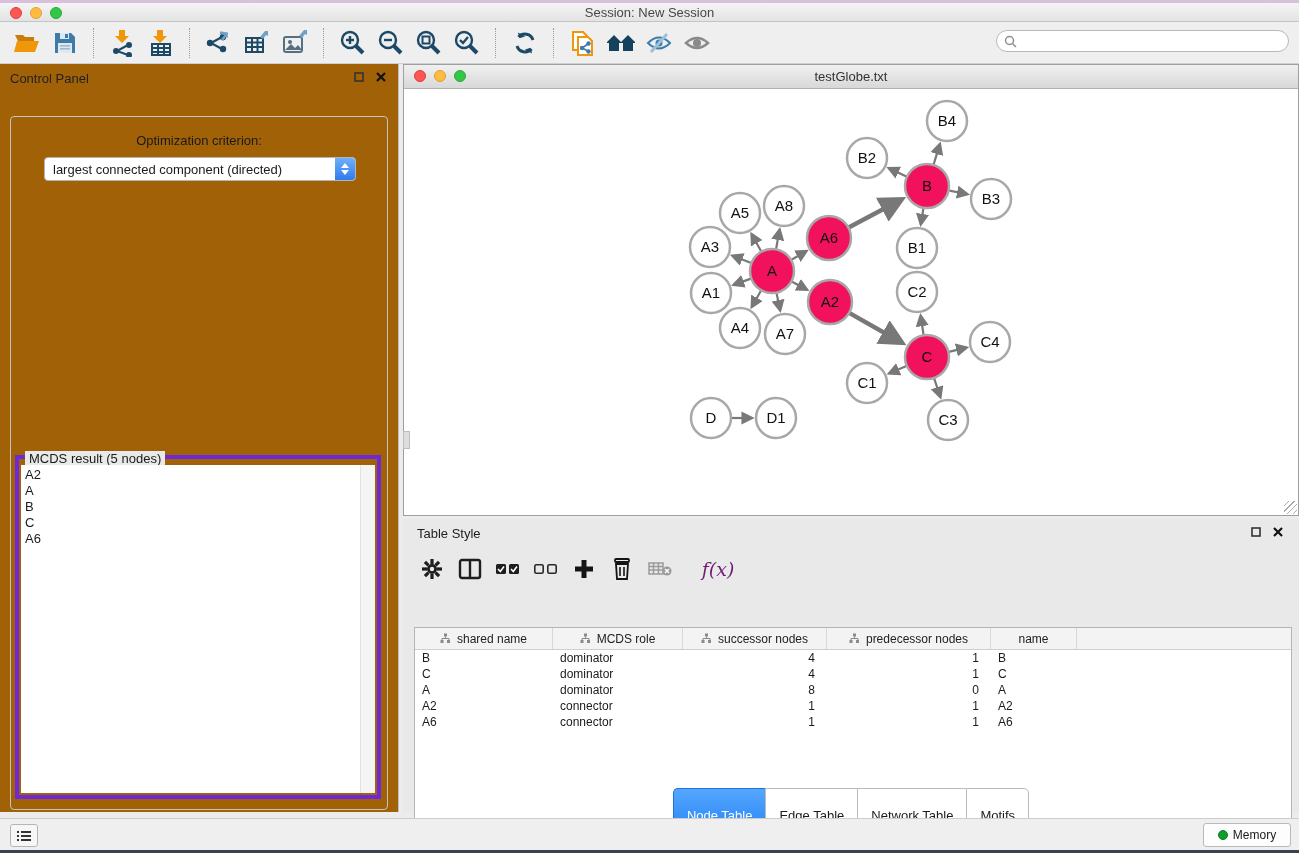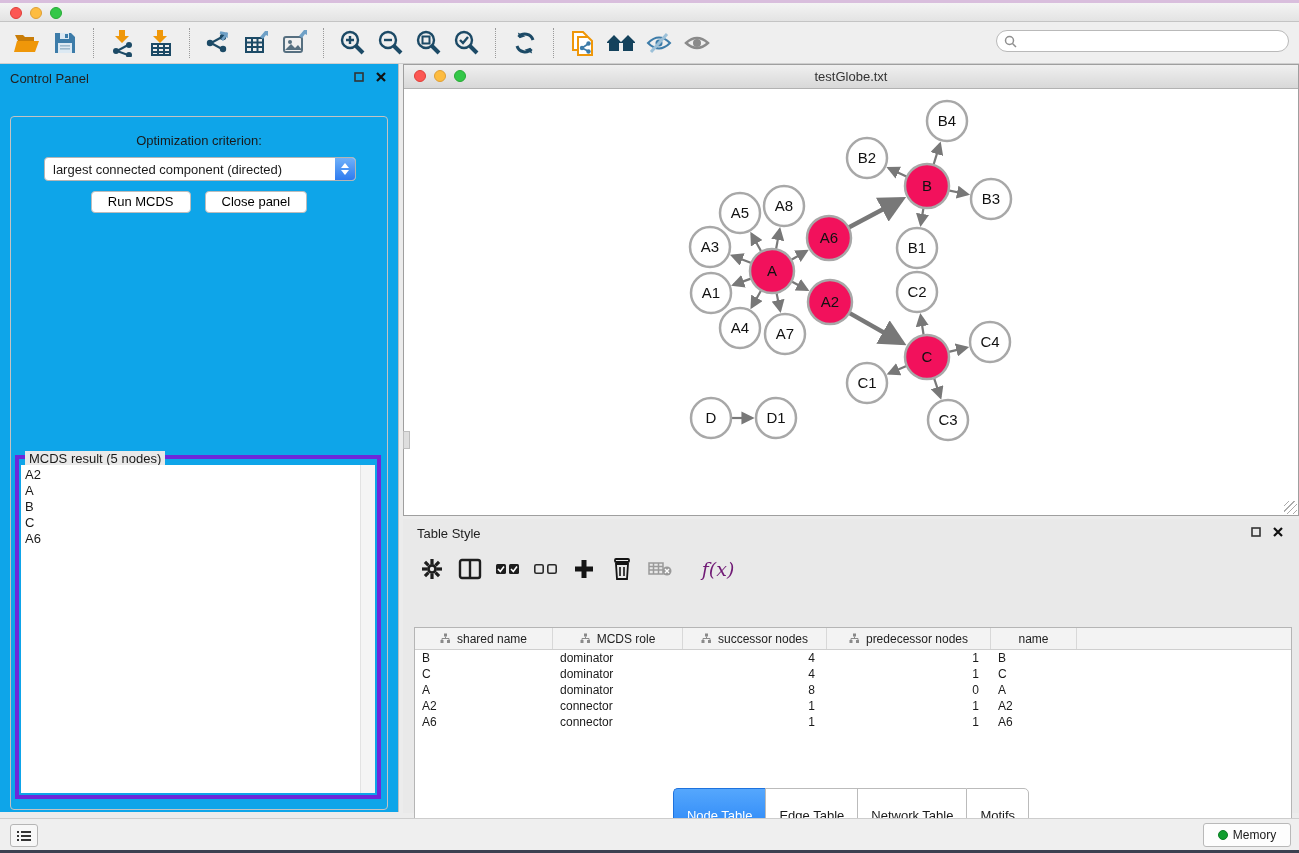--- a/index.html
+++ b/index.html
@@ -17,21 +17,21 @@
   .light.green{background:#33c748;border:1px solid #27aa35;}
   
   .toolbar{position:absolute;top:22px;left:0;right:0;height:42px;background:#efefef;
            border-bottom:1px solid #cfcfcf;display:flex;align-items:center;padding-left:8px;box-sizing:border-box;}
   .tbtn{width:38px;height:36px;display:flex;align-items:center;justify-content:center;flex:0 0 auto;}
   .tsep{width:1px;height:30px;border-left:1px dotted #9a9a9a;margin:0 9px;flex:0 0 auto;}
   .searchbox{position:absolute;right:10px;top:8px;width:293px;height:22px;background:#fff;
              border:1px solid #b9b9b9;border-radius:11px;display:flex;align-items:center;padding-left:7px;box-sizing:border-box;}
   .searchbox input{border:none;outline:none;flex:1;font-size:12px;font-family:"Liberation Sans",sans-serif;background:transparent;margin-left:5px;}
   
-  .control-panel{position:absolute;left:0;top:64px;width:399px;height:748px;background:#0ea5e9;
+  .control-panel{position:absolute;left:0;top:64px;width:399px;height:748px;background:#a16207;
                  border-right:1px solid #c0c0c0;box-sizing:border-box;padding-left:44px;}
   .panel-head{position:absolute;left:10px;top:7px;font-size:13px;color:#222;}
   .panel-ctrls{position:absolute;right:12px;top:8px;display:flex;gap:12px;align-items:center;}
   .cp-tabs{position:absolute;left:0;right:0;top:31px;display:flex;justify-content:center;gap:0;}
   .cp-tab{height:21px;line-height:21px;padding:0 14px;background:#fff;border:1px solid #c8c8c8;
           border-right:none;font-size:13px;cursor:default;}
   .cp-tab:first-child{border-radius:3px 0 0 3px;}
   .cp-tab:last-child{border-right:1px solid #c8c8c8;border-radius:0 3px 3px 0;}
   .cp-tab.active{background:#3b97fd;border-color:#2f85ea;color:#fff;}
   .cp-pane{position:absolute;left:10px;right:10px;top:52px;bottom:2px;border:1px solid #c3c3c3;border-radius:4px;}
@@ -97,20 +97,21 @@
 
 <div class="app">
   <div class="wallpaper-top"></div>
 
   <div class="titlebar">
     <div class="lights">
       <div class="light red"></div>
       <div class="light yellow"></div>
       <div class="light green"></div>
     </div>
+    <div class="title">Session: New Session</div>
   </div>
 
   <div class="toolbar">
     <div class="tbtn">
       <svg width="28" height="24" viewBox="0 0 28 24">
           <path d="M2,4h8l2,2h9v4H5z" fill="#c97d08"></path>
           <path d="M4,10h22l-4,11H1z" fill="#ef9709"></path>
         </svg>
     </div>
     <div class="tbtn">
@@ -273,24 +274,20 @@
         </svg>
     </div>
     <div class="cp-pane">
       <div class="opt-label">Optimization criterion:</div>
       <div class="opt-select">
         <span class="val">largest connected component (directed)</span>
         <span class="cap">
             <span class="up"></span>
             <span class="dn"></span>
           </span>
-      </div>
-      <div class="cp-buttons">
-        <button class="btn">Run MCDS</button>
-        <button class="btn">Close panel</button>
       </div>
       <div class="mcds-box">
         <div class="mcds-legend">MCDS result (5 nodes)</div>
         <div class="mcds-list" id="mcds-list">
             <div class="mcds-item">A2</div>
             <div class="mcds-item">A</div>
             <div class="mcds-item">B</div>
             <div class="mcds-item">C</div>
             <div class="mcds-item">A6</div>
           </div>

